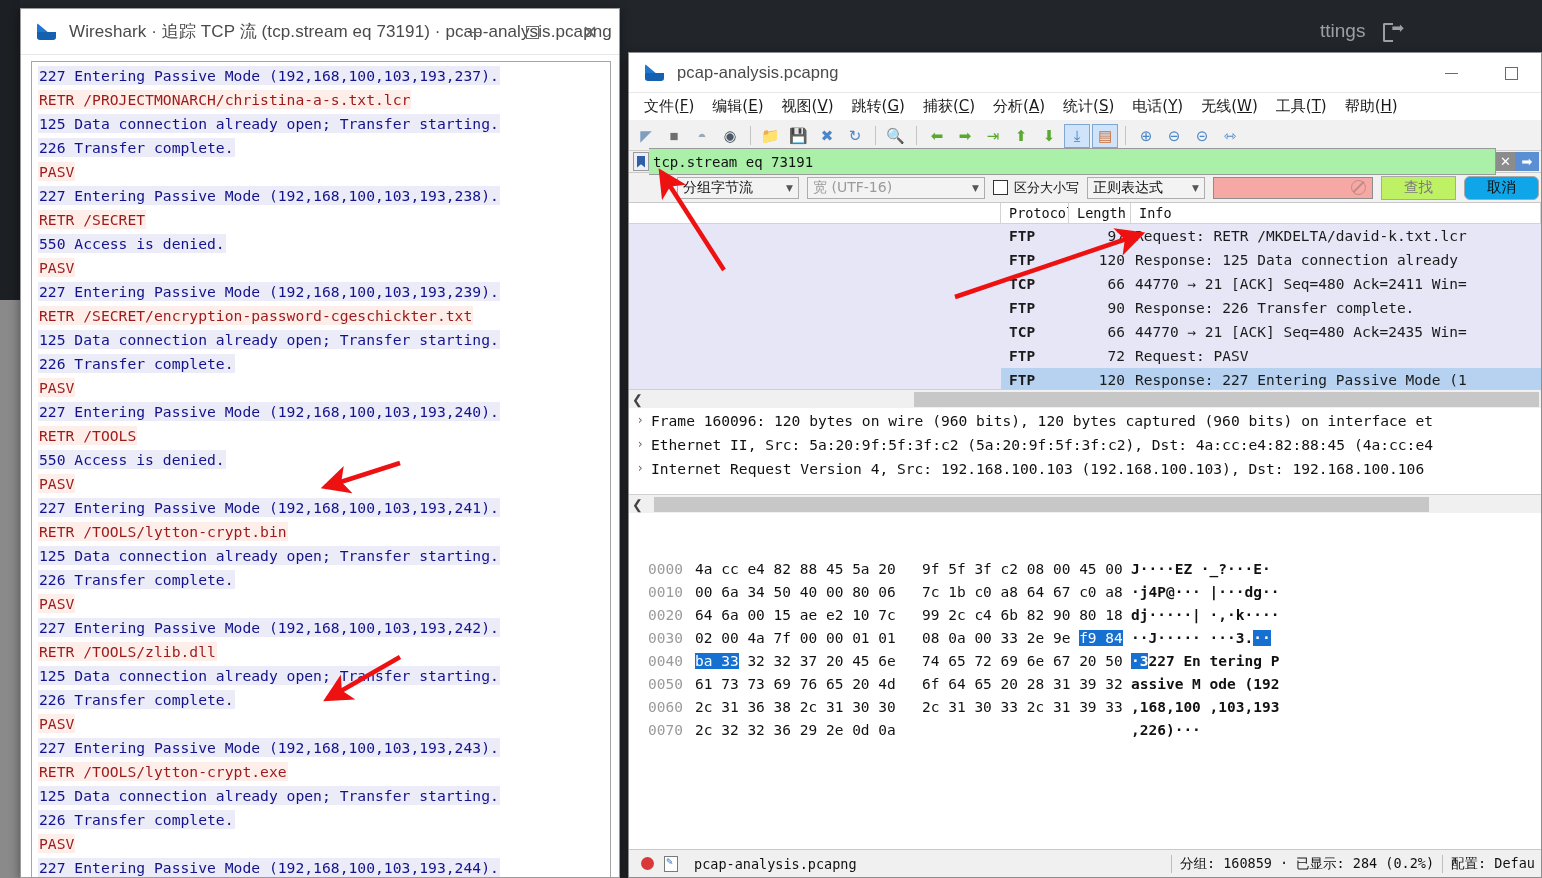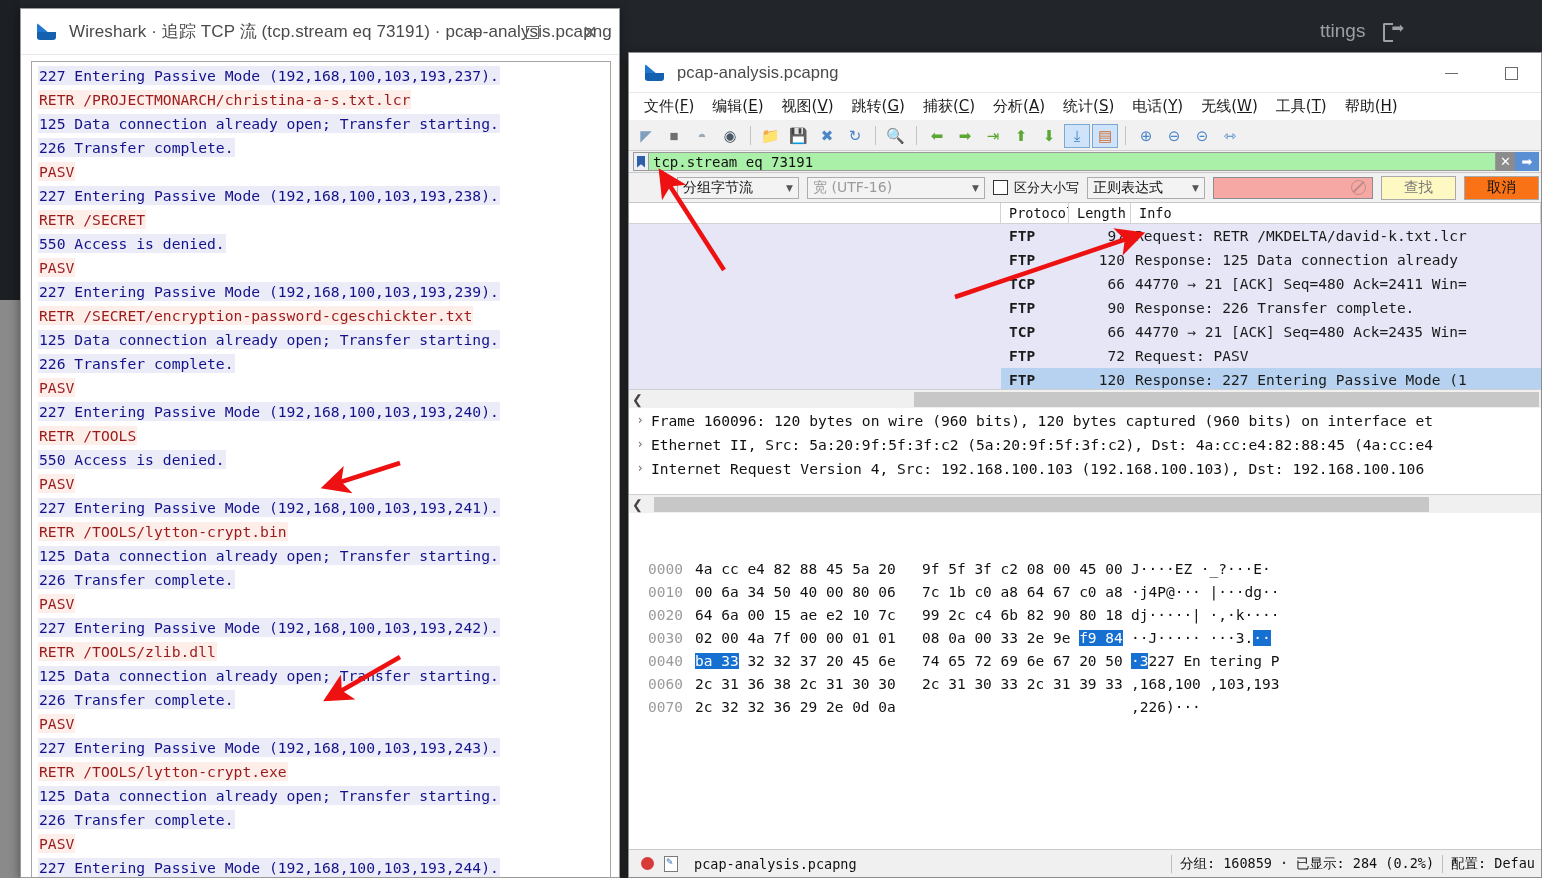--- a/index.html
+++ b/index.html
@@ -129,21 +129,21 @@
   .filterbar {
     height: 22px; background: #f1f1f1; display: flex; align-items: center;
     padding: 0 2px 0 4px; border-bottom: 1px solid #c8c8c8;
   }
   .bookmark {
     width: 16px; height: 19px; background: #eceff5; border: 1px solid #9a9a9a;
     display: flex; align-items: center; justify-content: center; flex: none;
   }
   .bm-glyph { width: 8px; height: 12px; background: #2f5fa8; clip-path: polygon(0 0,100% 0,100% 100%,50% 72%,0 100%); }
   .filter-input {
-    flex: 1; height: 19px; background: #aaf0a8; border: 1px solid #9a9a9a; border-left: none;
+    flex: 1; height: 27px; background: #aaf0a8; border: 1px solid #9a9a9a; border-left: none;
     font-family: "DejaVu Sans Mono", monospace; font-size: 14px; color: #111;
     padding: 0 4px; display: flex; align-items: center;
   }
   .filt-x {
     width: 19px; height: 19px; background: #8c8c8c; color: #fff; font-size: 13px;
     display: flex; align-items: center; justify-content: center; flex: none;
     font-family: "DejaVu Sans", sans-serif;
   }
   .filt-arrow {
     width: 24px; height: 19px; background: #5b8fd4; color: #fff; font-size: 13px;
@@ -170,26 +170,26 @@
   }
   .no-entry {
     width: 15px; height: 15px; border: 1.6px solid #c28a86; border-radius: 50%;
     position: relative;
   }
   .no-entry::after {
     content: ""; position: absolute; left: -1px; top: 5px; width: 15px; height: 1.6px;
     background: #c28a86; transform: rotate(-45deg);
   }
   .btn {
-    height: 24px; border: 1px solid #a9a9a9; background: #fef9c3;
+    height: 24px; border: 1px solid #a9a9a9; background: #bef264;
     display: flex; align-items: center; justify-content: center;
     font-size: 14.5px; color: #7b7b7b; padding: 0 22px;
     font-family: "DejaVu Sans", sans-serif;
   }
-  .btn.enabled { color: #111; background: #f97316; }
+  .btn.enabled { color: #111; background: #0ea5e9; border-radius: 6px; }
 
   
   .plist { background: #fff; position: relative; height: 186px; overflow: hidden; }
   .plist-head {
     display: flex; height: 21px; background: #fff; border-bottom: 1px solid #d3d3d3;
     font-family: "DejaVu Sans Mono", monospace; font-size: 13.5px; color: #111;
   }
   .ph { border-right: 1px solid #d3d3d3; padding: 2px 0 0 8px; overflow: hidden; white-space: nowrap; }
   .prow {
     display: flex; height: 24px; background: #e6e6f7;
@@ -222,21 +222,21 @@
   .dcaret { width: 22px; text-align: center; color: #666; font-size: 12px; flex: none; }
 
   
   .hexpane { background: #fff; flex: 1; overflow: hidden; padding-top: 6px; }
   .hexrow {
     display: flex; height: 23px; align-items: center;
     font-family: "DejaVu Sans Mono", monospace; font-size: 14.5px;
   }
   .hoff { width: 66px; text-align: right; padding-right: 12px; color: #9a9a9a; flex: none; }
   .hbytes { width: 436px; color: #111; flex: none; white-space: pre; }
-  .hascii { color: #111; white-space: pre; }
+  .hascii { color: #111; white-space: pre; font-weight: bold; }
   .hl { background: #1570d1; color: #fff; }
 
   
   .statusbar {
     height: 28px; background: #f0f0f0; border-top: 1px solid #c9c9c9;
     display: flex; align-items: center; font-family: "DejaVu Sans Mono", monospace;
     font-size: 13.5px; color: #111;
   }
   .sb-dot { width: 13px; height: 13px; border-radius: 50%; background: #d83a3a; margin-left: 12px; flex: none; }
   .sb-doc { width: 14px; height: 16px; background: #fff; border: 1px solid #7a7a7a; margin-left: 10px; flex:none; position: relative; }
@@ -473,20 +473,25 @@
           <span class="hoff">0030</span>
           <span class="hbytes"><span>02 00 4a 7f 00 00 01 01</span>   <span>08 0a 00 33 2e 9e</span> <span class="hl">f9 84</span></span>
           <span class="hascii"><span>··J·····</span> <span>···3.</span><span class="hl">··</span></span>
         </div>
         <div class="hexrow">
           <span class="hoff">0040</span>
           <span class="hbytes"><span class="hl">ba 33</span><span> 32 32 37 20 45 6e</span>   <span>74 65 72 69 6e 67 20 50</span></span>
           <span class="hascii"><span class="hl">·3</span><span>227 En</span> <span>tering P</span></span>
         </div>
         <div class="hexrow">
+          <span class="hoff">0050</span>
+          <span class="hbytes"><span>61 73 73 69 76 65 20 4d</span>   <span>6f 64 65 20 28 31 39 32</span></span>
+          <span class="hascii"><span>assive M</span> <span>ode (192</span></span>
+        </div>
+        <div class="hexrow">
           <span class="hoff">0060</span>
           <span class="hbytes"><span>2c 31 36 38 2c 31 30 30</span>   <span>2c 31 30 33 2c 31 39 33</span></span>
           <span class="hascii"><span>,168,100</span> <span>,103,193</span></span>
         </div>
         <div class="hexrow">
           <span class="hoff">0070</span>
           <span class="hbytes"><span>2c 32 32 36 29 2e 0d 0a</span>   </span>
           <span class="hascii"><span>,226)···</span> </span>
         </div>
       </div>

